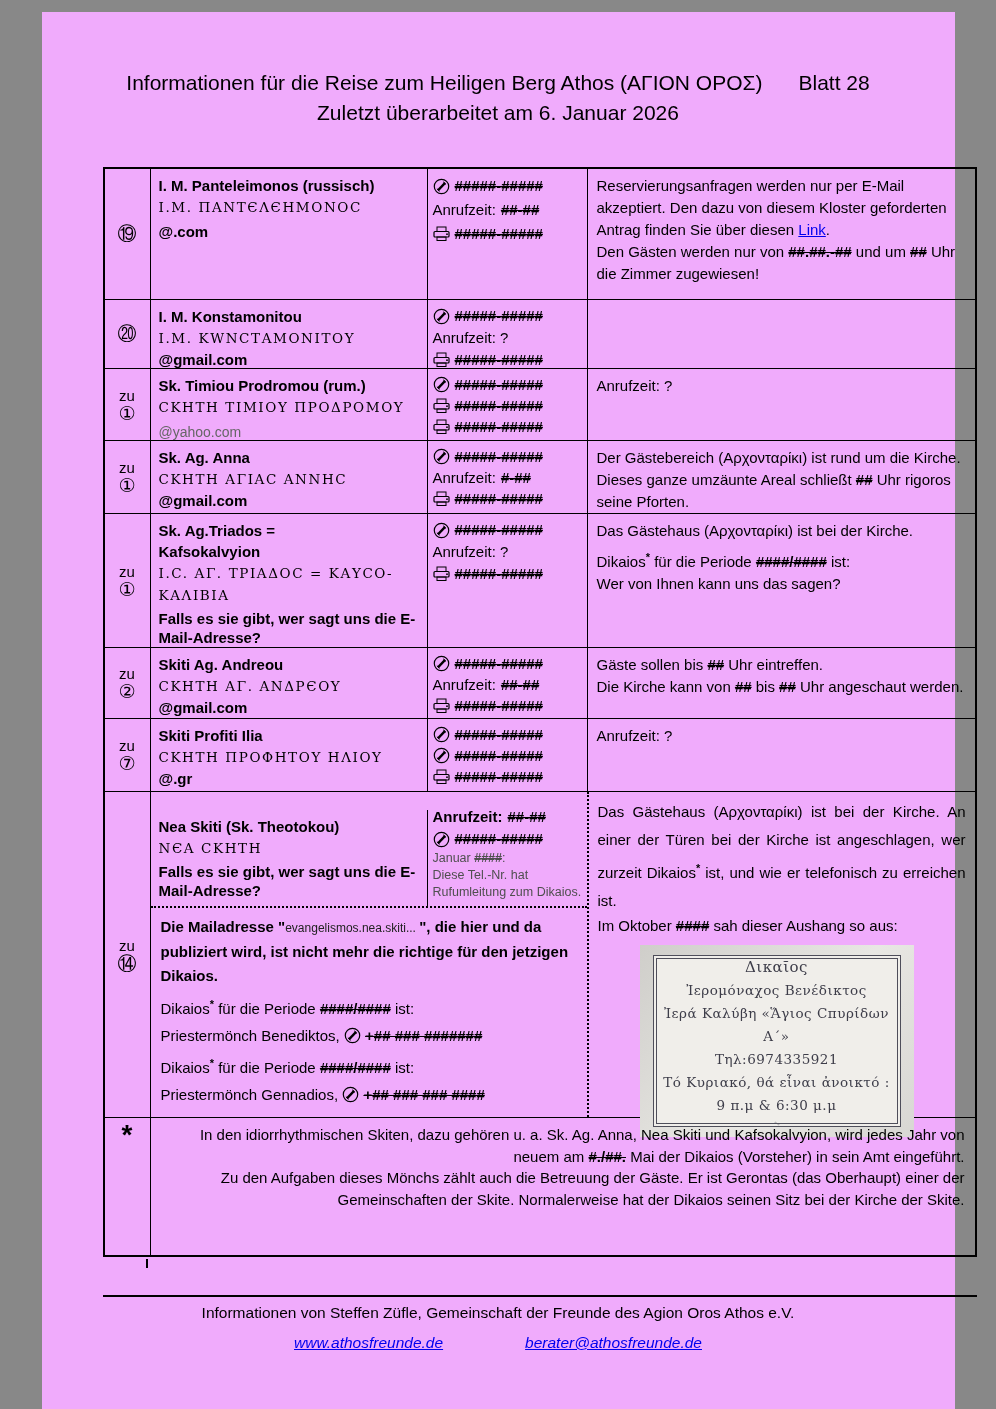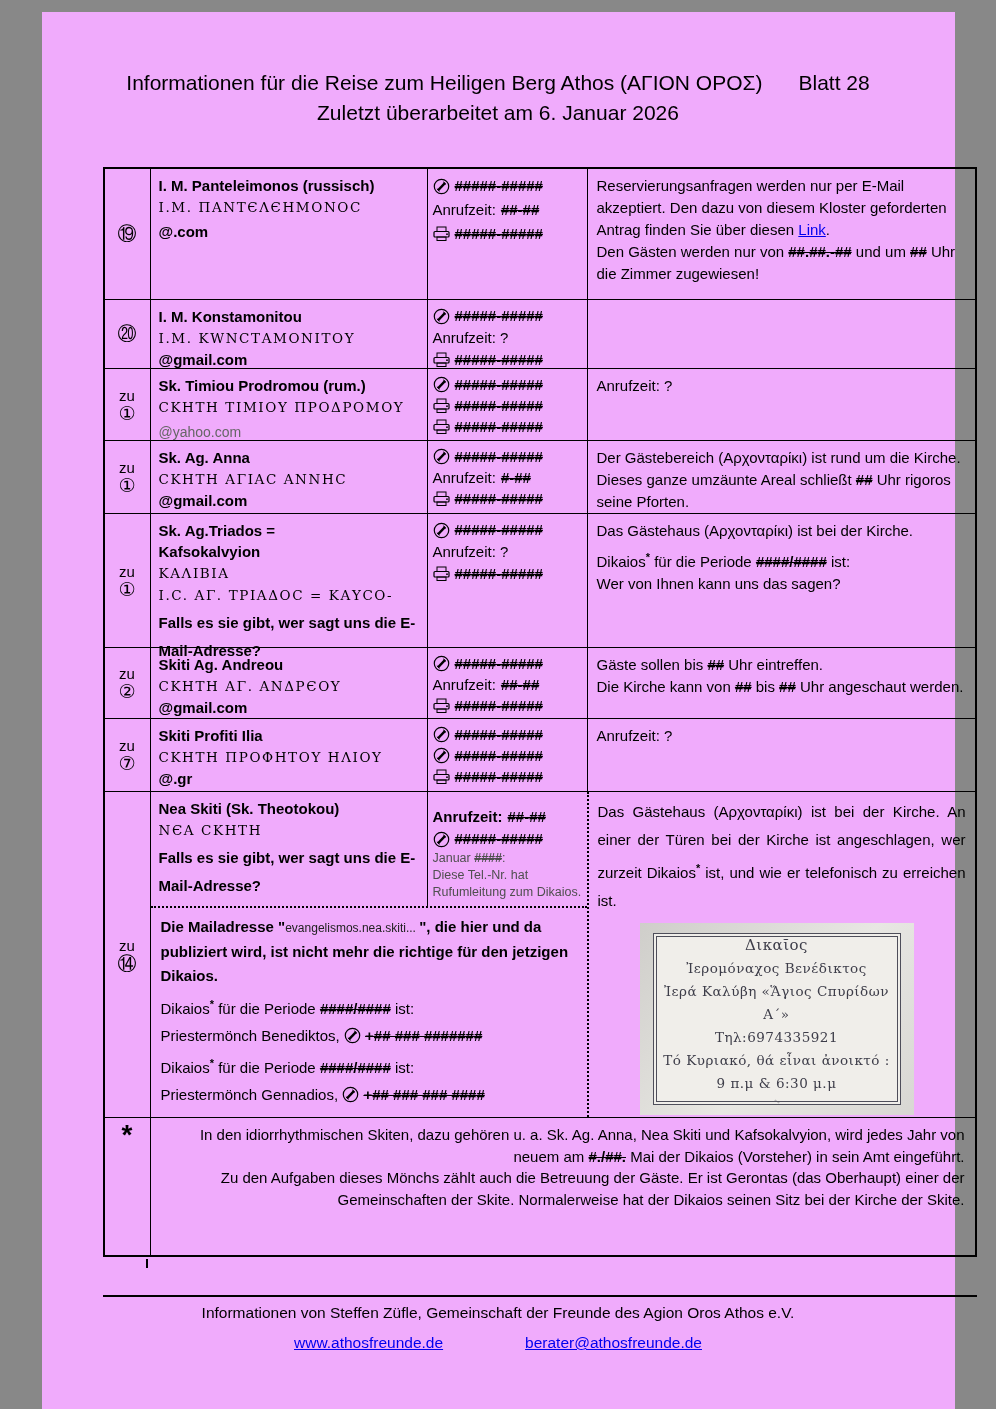--- a/index.html
+++ b/index.html
@@ -17,21 +17,21 @@
   .c1 { width: 46px; border-right: 1px solid #000; display: flex; flex-direction: column; align-items: center; justify-content: center; line-height: 18px; flex-shrink: 0; }
   .c2 { width: 277px; border-right: 1px solid #000; padding: 6px 8px; flex-shrink: 0; }
   .c3 { width: 160px; border-right: 1px solid #000; padding: 5px 5px; flex-shrink: 0; }
   .c4 { flex: 1; padding: 6px 9px; }
   .num { font-size: 19px; }
   .zu { font-size: 15px; }
   .name { font-weight: bold; line-height: 21px; }
   .greek { font-family: "DejaVu Serif", serif; font-size: 13.5px; letter-spacing: 1.6px; line-height: 22px; white-space: nowrap; }
   .email { font-weight: bold; margin-top: 4px; line-height: 20px; }
   .email-gray { font-weight: normal; color: #666; font-size: 14px; margin-top: 4px; line-height: 20px; }
-  .q { font-weight: bold; line-height: 28px; margin-top: 3px; }
+  .q { font-weight: bold; line-height: 19px; margin-top: 3px; }
   .cl { display: flex; align-items: center; gap: 5px; min-height: 24px; line-height: 24px; white-space: nowrap; }
   .cl svg { flex-shrink: 0; }
   .h { font-weight: bold; text-decoration: line-through; }
   .note { line-height: 22px; }
   .note p { line-height: 22px; }
   .b { font-weight: bold; }
   .sme { font-size: 12px; font-weight: normal; color: #222; }
   .sm { font-size: 12.5px; color: #4f4f4f; line-height: 17px; font-weight: normal; }
   sup.star { font-size: 11px; font-weight: bold; }
   .link { color: #0000ee; text-decoration: underline; cursor: pointer; }
@@ -50,21 +50,21 @@
     font-family: "DejaVu Serif", serif; color: #3d3d49; font-size: 13.5px; line-height: 23px; letter-spacing: 0.5px; text-align: center; }
   .photo-title { font-size: 15px; }
   
   .fn-star { font-size: 28px; font-weight: bold; justify-content: flex-start; padding-top: 8px; }
   .fn-cell { flex: 1; padding: 6px 10px; font-size: 15px; }
   .fn-cell p { line-height: 21.5px; text-align: right; }
   .tick { position: absolute; left: 104px; top: 1247px; width: 2px; height: 9px; background: #000; }
   
   .rule { position: absolute; left: 61px; top: 1283px; width: 874px; height: 2px; background: #000; }
   .footer-text { position: absolute; top: 1292px; left: 0; width: 100%; text-align: center; font-size: 15.5px; }
-  .footer-links { position: absolute; top: 1322px; left: 0; width: 100%; display: flex; justify-content: center; gap: 82px; font-size: 15.5px; }
+  .footer-links { position: absolute; top: 1322px; left: 0; width: 100%; display: flex; justify-content: center; gap: 82px; font-size: 15.5px; font-style: italic; }
 </style>
 </head>
 <body>
 
 <div class="page">
 
   <div class="title-block">
     <div><span>Informationen für die Reise zum Heiligen Berg Athos (ΑΓΙΟΝ ΟΡΟΣ)</span><span class="blatt">Blatt  28</span></div>
     <div>Zuletzt überarbeitet am 6. Januar 2026</div>
   </div>
@@ -223,22 +223,22 @@
     </div>
 
     <div class="row" style="height:134px">
       <div class="c1">
           <span class="zu">zu</span>
           <span class="num">①</span>
         </div>
       <div class="c2">
         <div class="name">Sk. Ag.Triados =</div>
         <div class="name">Kafsokalvyion</div>
+        <div class="greek">Ι.C. ΑΓ. ΤΡΙΑΔΟC = ΚΑΥCΟ-</div>
         <div class="greek">ΚΑΛΙΒΙΑ</div>
-        <div class="greek">Ι.C. ΑΓ. ΤΡΙΑΔΟC = ΚΑΥCΟ-</div>
         <div class="q">Falls es sie gibt, wer sagt uns die E-Mail-Adresse?</div>
       </div>
       <div class="c3">
         <div class="cl" style="min-height:22px;line-height:22px">
             <svg width="17" height="17" viewBox="0 0 17 17">
               <circle cx="8.5" cy="8.5" r="7.2" fill="none" stroke="#000" stroke-width="1.2"></circle>
               <path d="M5 12.4 L12.1 4.9" stroke="#000" stroke-width="2.3"></path>
               <path d="M3.9 10.7 l2.7 2.6 M10.2 3.8 l2.7 2.6" stroke="#000" stroke-width="1"></path>
             </svg>
             <span class="h">#####-#####</span>
@@ -382,20 +382,21 @@
           <p><span>Dikaios</span><sup class="star">*</sup><span> für die Periode </span><span class="h">####/####</span><span> ist:</span></p>
           <p><span>Priestermönch Gennadios, </span><svg style="vertical-align:-3px" width="17" height="17" viewBox="0 0 17 17">
                 <circle cx="8.5" cy="8.5" r="7.2" fill="none" stroke="#000" stroke-width="1.2"></circle>
                 <path d="M5 12.4 L12.1 4.9" stroke="#000" stroke-width="2.3"></path>
                 <path d="M3.9 10.7 l2.7 2.6 M10.2 3.8 l2.7 2.6" stroke="#000" stroke-width="1"></path>
               </svg> <span class="h">+## ### ### ####</span></p>
         </div>
       </div>
       <div class="c4-nea">
         <p class="just"><span>Das Gästehaus (Αρχονταρίκι) ist bei der Kirche. An einer der Türen bei der Kirche ist angeschlagen, wer zurzeit Dikaios</span><sup class="star">*</sup><span> ist, und wie er telefonisch zu erreichen ist.</span></p>
+        <p style="line-height:22px"><span>Im Oktober </span><span class="h">####</span><span> sah dieser Aushang so aus:</span></p>
         <div class="photo">
           <div class="photo-paper">
             <div class="photo-title">Δικαῖος</div>
             <div>Ἰερομόναχος Βενέδικτος</div>
             <div>Ἰερά Καλύβη «Ἅγιος Cπυρίδων Α΄»</div>
             <div>Τηλ:6974335921</div>
             <div>Τό Κυριακό, θά εἶναι ἀνοικτό :</div>
             <div>9 π.μ &amp; 6:30 μ.μ</div>
             <svg width="74" height="12" viewBox="0 0 74 12" style="margin-top:4px">
                 <path d="M3 6 H28 M46 6 H71" stroke="#55555f" stroke-width="1"></path>

